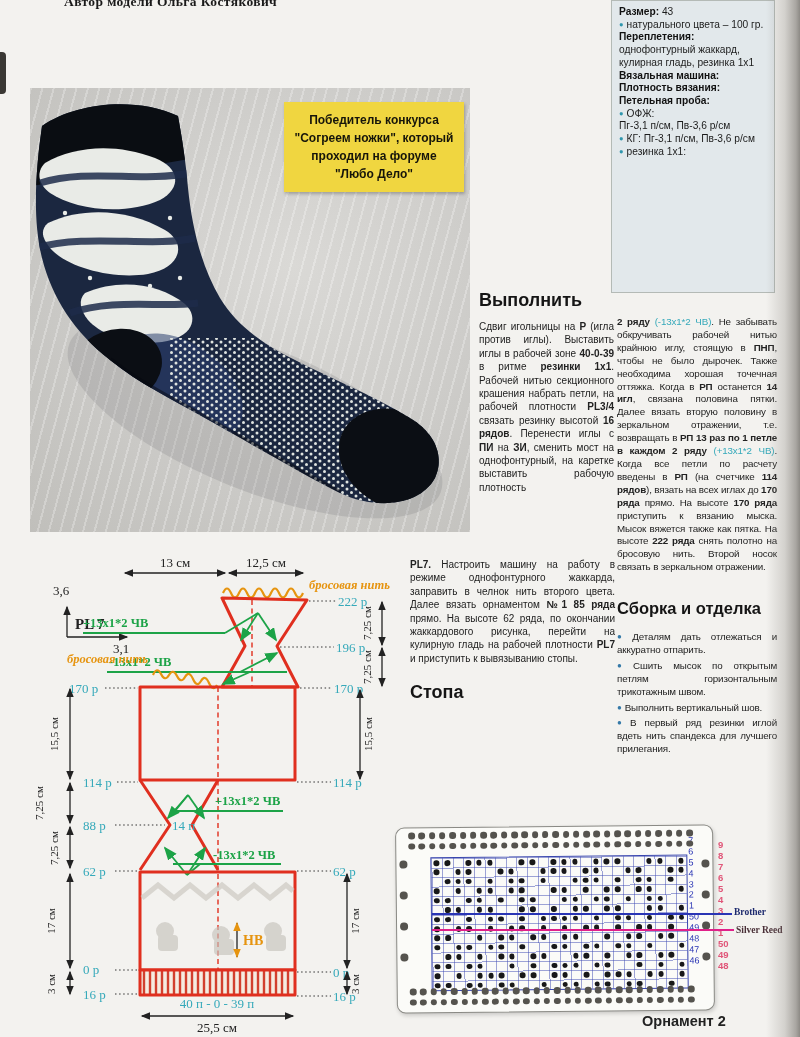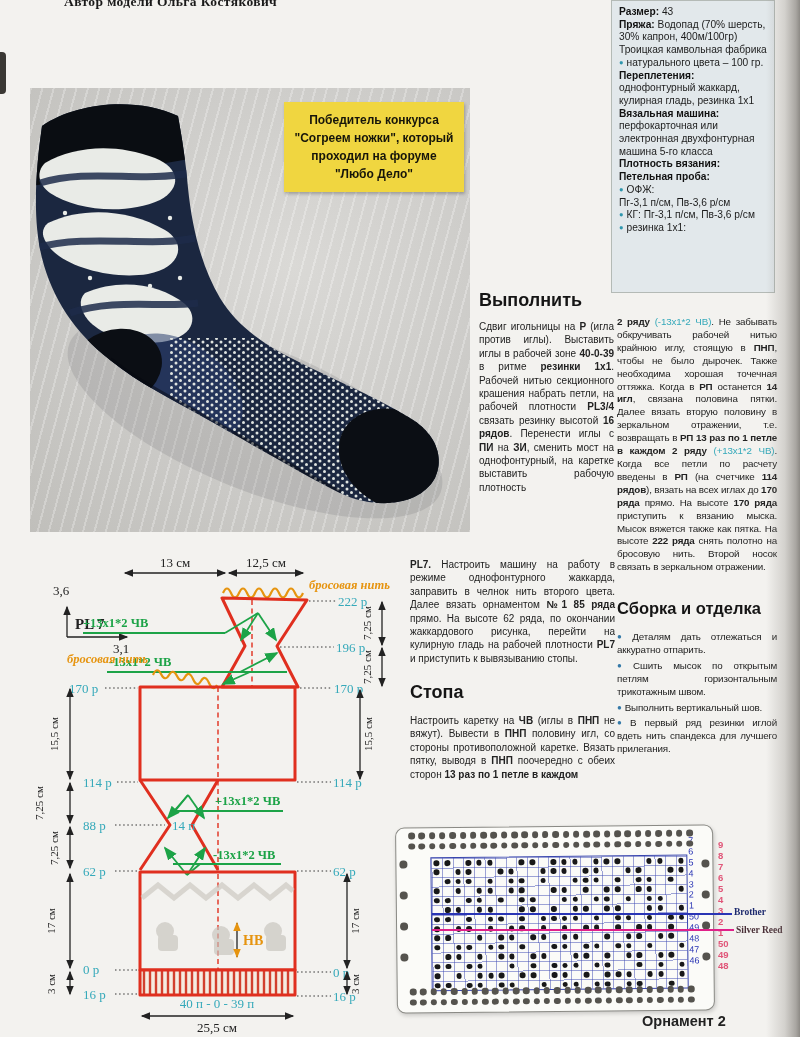--- a/index.html
+++ b/index.html
@@ -125,40 +125,37 @@
     </svg>
     <div class="badge">Победитель конкурса
 "Согреем ножки", который
 проходил на форуме
 "Любо Дело"</div>
   </div>
 
   <div class="specbox">
     <div id="spec-lines">
         <div class="spec-line"><b>Размер:</b> 43</div>
-        <div class="spec-line"><b>Пряжа:</b> Водопад (70% шерсть, 30% капрон, 400м/100гр) Троицкая камвольная фабрика</div>
         <div class="spec-line"><span class="sdot">●</span>натурального цвета – 100 гр.</div>
         <div class="spec-line"><b>Переплетения:</b></div>
         <div class="spec-line">однофонтурный жаккард, кулирная гладь, резинка 1х1</div>
         <div class="spec-line"><b>Вязальная машина:</b></div>
-        <div class="spec-line">перфокарточная или электронная двухфонтурная машина 5-го класса</div>
         <div class="spec-line"><b>Плотность вязания:</b></div>
         <div class="spec-line"><b>Петельная проба:</b></div>
         <div class="spec-line"><span class="sdot">●</span>ОФЖ:</div>
         <div class="spec-line">Пг-3,1 п/см, Пв-3,6 р/см</div>
         <div class="spec-line"><span class="sdot">●</span>КГ: Пг-3,1 п/см, Пв-3,6 р/см</div>
         <div class="spec-line"><span class="sdot">●</span>резинка 1х1:</div>
       </div>
   </div>
 
   <div class="h-sec h1">Выполнить</div>
   <div class="para p1">Сдвиг игольницы на <b>Р</b> (игла против иглы). Выставить иглы в рабочей зоне <b>40-0-39</b> в ритме <b>резинки 1х1</b>. Рабочей нитью секционного крашения набрать петли, на рабочей плотности <b>PL3/4</b> связать резинку высотой <b>16 рядов</b>. Перенести иглы с <b>ПИ</b> на <b>ЗИ</b>, сменить мост на однофонтурный, на каретке выставить рабочую плотность</div>
   <div class="para p2"><b>PL7.</b> Настроить машину на работу в режиме однофонтурного жаккарда, заправить в челнок нить второго цвета. Далее вязать орнаментом <b>№1 85 ряда</b> прямо. На высоте 62 ряда, по окончании жаккардового рисунка, перейти на кулирную гладь на рабочей плотности <b>PL7</b> и приступить к вывязыванию стопы.</div>
   <div class="h-sec h2">Стопа</div>
-  <div class="para p3">Настроить каретку на <b>ЧВ</b> (иглы в <b>ПНП</b> не вяжут). Вывести в <b>ПНП</b> половину игл, со стороны противоположной каретке. Вязать пятку, выводя в <b>ПНП</b> поочередно с обеих сторон <b>13 раз по 1 петле в каждом</b></div>
   <div class="para p4"><b>2 ряду</b> <span class="accent">(-13х1*2 ЧВ)</span>. Не забывать обкручивать рабочей нитью крайнюю иглу, стоящую в <b>ПНП</b>, чтобы не было дырочек. Также необходима хорошая точечная оттяжка. Когда в <b>РП</b> останется <b>14 игл</b>, связана половина пятки. Далее вязать вторую половину в зеркальном отражении, т.е. возвращать в <b>РП 13 раз по 1 петле в каждом 2 ряду</b> <span class="accent">(+13х1*2 ЧВ)</span>. Когда все петли по расчету введены в <b>РП</b> (на счетчике <b>114 рядов</b>), вязать на всех иглах до <b>170 ряда</b> прямо. На высоте <b>170 ряда</b> приступить к вязанию мыска. Мысок вяжется также как пятка. На высоте <b>222 ряда</b> снять полотно на бросовую нить. Второй носок связать в зеркальном отражении.</div>
   <div class="h-sec h3">Сборка и отделка</div>
   <div class="assembly">
     <div id="assembly-list">
         <div class="as-item"><span class="adot">●</span>Деталям дать отлежаться и аккуратно отпарить.</div>
         <div class="as-item"><span class="adot">●</span>Сшить мысок по открытым петлям горизонтальным трикотажным швом.</div>
         <div class="as-item"><span class="adot">●</span>Выполнить вертикальный шов.</div>
         <div class="as-item"><span class="adot">●</span>В первый ряд резинки иглой вдеть нить спандекса для лучшего прилегания.</div>
       </div>
   </div>

